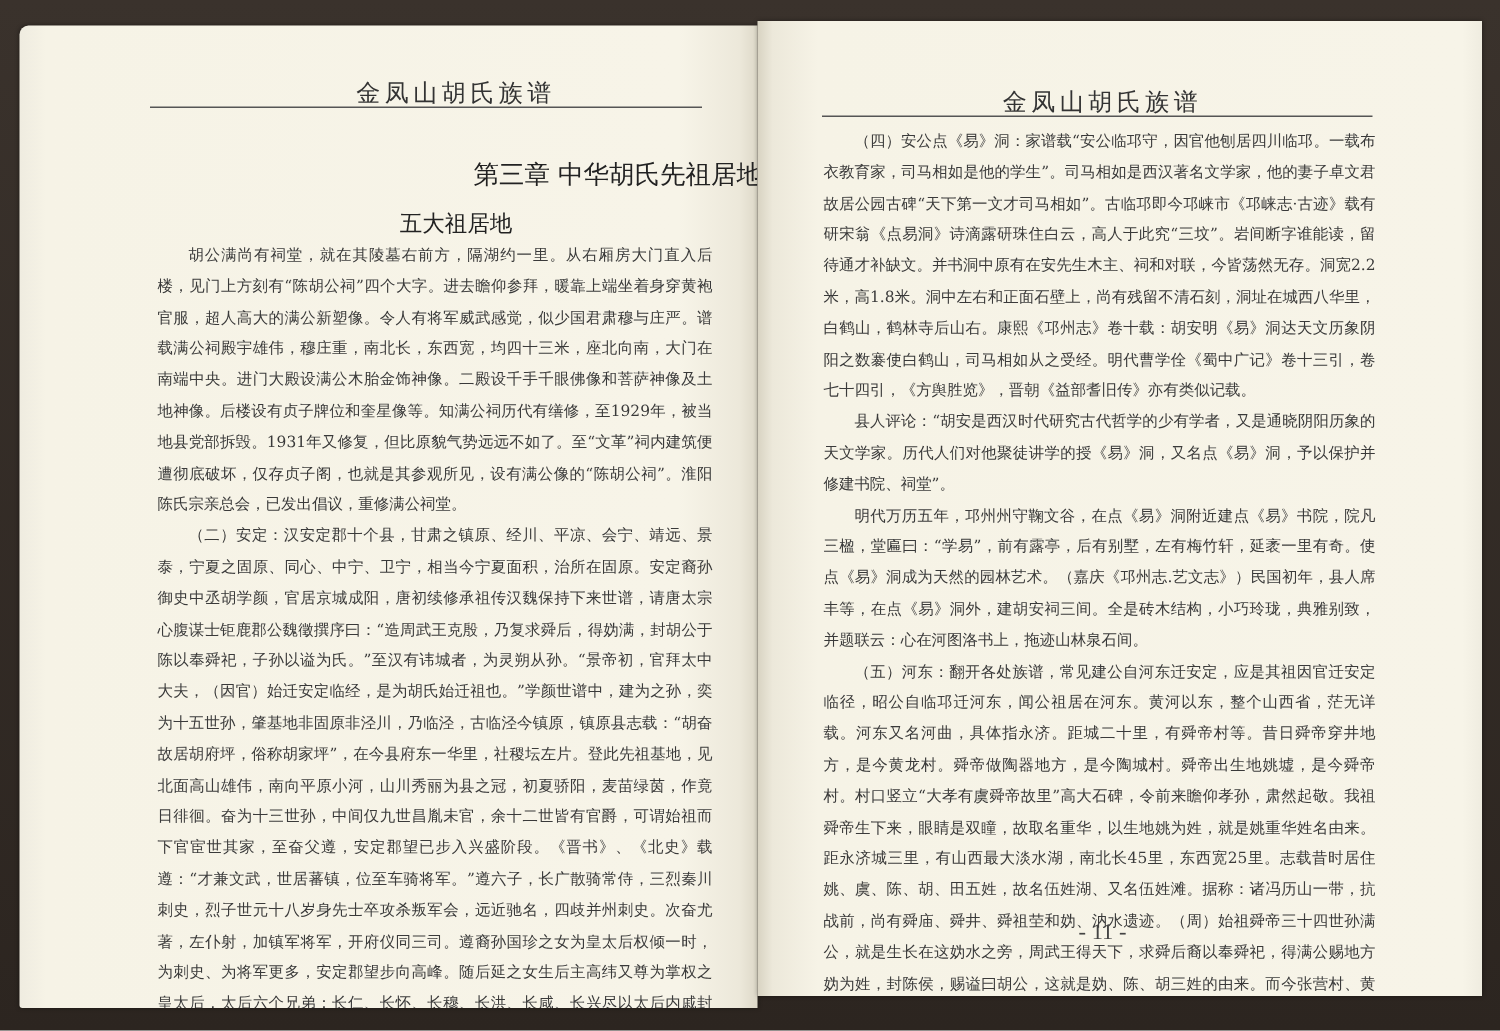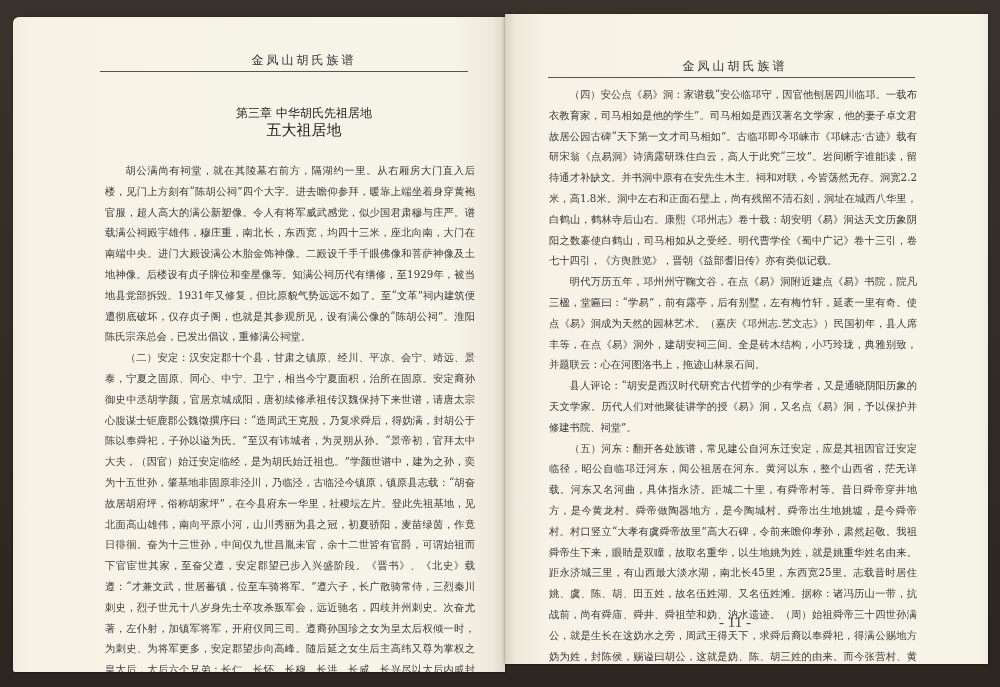--- a/index.html
+++ b/index.html
@@ -15,29 +15,29 @@
   .page.left {
     left:13px; top:17px; width:492px; height:655px;
     border-radius:6px 0 0 2px;
     background: linear-gradient(90deg,#efece0 0px,#f6f3e6 18px,#f7f4e8 440px,#ece8da 480px,#ddd8c8 492px);
   }
   .page.right {
     left:505px; top:14px; width:483px; height:650px;
     background: linear-gradient(90deg,#d8d3c2 0px,#ece8da 10px,#f6f3e6 40px,#f7f4e8 470px,#efece0 483px);
   }
   .running-head {
-    position:absolute; font-size:12px; color:#333; letter-spacing:3px; text-align:center;
+    position:absolute; font-size:16px; color:#333; letter-spacing:3px; text-align:center;
   }
   .rule { position:absolute; height:1px; background:#555; }
   .chapter-title {
-    position:absolute; left:87px; width:408px; top:88px; text-align:center;
-    font-family:"DejaVu Sans","Liberation Sans",sans-serif; font-size:12px; color:#222;
+    position:absolute; left:87px; width:408px; top:88px; text-align:right;
+    font-family:"DejaVu Sans","Liberation Sans",sans-serif; font-size:17px; color:#222;
   }
   .section-title {
-    position:absolute; left:87px; width:408px; top:104px; text-align:center;
+    position:absolute; left:87px; width:408px; top:123px; text-align:center;
     font-family:Liberation Serif, serif; font-size:15px; color:#222;
   }
   .body-text {
     position:absolute; font-size:10.3px; line-height:20.8px; color:#3a3a3a;
     text-align:justify;
   }
   .body-text p { margin:0; }
   .body-text p.indent { text-indent:2em; }
   .page-num {
     position:absolute; font-family:Liberation Serif, serif;
@@ -62,20 +62,20 @@
 
   <div class="page-num" style="left:104px;width:408px;top:623px;margin-top:44px;">- 10 -</div>
 </div>
 
 <div class="page right">
   <div class="running-head" style="left:40px;width:380px;top:44px;">金凤山胡氏族谱</div>
   <div class="rule" style="left:43px;width:367px;top:63px;"></div>
 
   <div class="body-text" style="left:44px;width:368px;top:70px;">
     <p class="indent">（四）安公点《易》洞：家谱载“安公临邛守，因官他刨居四川临邛。一载布衣教育家，司马相如是他的学生”。司马相如是西汉著名文学家，他的妻子卓文君故居公园古碑“天下第一文才司马相如”。古临邛即今邛崃市《邛崃志·古迹》载有研宋翁《点易洞》诗滴露研珠住白云，高人于此究“三坟”。岩间断字谁能读，留待通才补缺文。并书洞中原有在安先生木主、祠和对联，今皆荡然无存。洞宽2.2米，高1.8米。洞中左右和正面石壁上，尚有残留不清石刻，洞址在城西八华里，白鹤山，鹤林寺后山右。康熙《邛州志》卷十载：胡安明《易》洞达天文历象阴阳之数褰使白鹤山，司马相如从之受经。明代曹学佺《蜀中广记》卷十三引，卷七十四引，《方舆胜览》，晋朝《益部耆旧传》亦有类似记载。</p>
+    <p class="indent">县人评论：“胡安是西汉时代研究古代哲学的少有学者，又是通晓阴阳历象的天文学家。历代人们对他聚徒讲学的授《易》洞，又名点《易》洞，予以保护并修建书院、祠堂”。</p>
     <p class="indent">明代万历五年，邛州州守鞠文谷，在点《易》洞附近建点《易》书院，院凡三楹，堂匾曰：“学易”，前有露亭，后有别墅，左有梅竹轩，延袤一里有奇。使点《易》洞成为天然的园林艺术。（嘉庆《邛州志.艺文志》）民国初年，县人席丰等，在点《易》洞外，建胡安祠三间。全是砖木结构，小巧玲珑，典雅别致，并题联云：心在河图洛书上，拖迹山林泉石间。</p>
-    <p class="indent">县人评论：“胡安是西汉时代研究古代哲学的少有学者，又是通晓阴阳历象的天文学家。历代人们对他聚徒讲学的授《易》洞，又名点《易》洞，予以保护并修建书院、祠堂”。</p>
     <p class="indent">（五）河东：翻开各处族谱，常见建公自河东迁安定，应是其祖因官迁安定临径，昭公自临邛迁河东，闻公祖居在河东。黄河以东，整个山西省，茫无详载。河东又名河曲，具体指永济。距城二十里，有舜帝村等。昔日舜帝穿井地方，是今黄龙村。舜帝做陶器地方，是今陶城村。舜帝出生地姚墟，是今舜帝村。村口竖立“大孝有虞舜帝故里”高大石碑，令前来瞻仰孝孙，肃然起敬。我祖舜帝生下来，眼睛是双瞳，故取名重华，以生地姚为姓，就是姚重华姓名由来。距永济城三里，有山西最大淡水湖，南北长45里，东西宽25里。志载昔时居住姚、虞、陈、胡、田五姓，故名伍姓湖、又名伍姓滩。据称：诸冯历山一带，抗战前，尚有舜庙、舜井、舜祖茔和妫、汭水遗迹。（周）始祖舜帝三十四世孙满公，就是生长在这妫水之旁，周武王得天下，求舜后裔以奉舜祀，得满公赐地方妫为姓，封陈侯，赐谥曰胡公，这就是妫、陈、胡三姓的由来。而今张营村、黄营村、冯营村都有胡姓宗亲。寻根溯源，追到源头始祖发祥地，能不惊喜交集，竟日徘徊。缅怀远祖先人。</p>
 
   </div>
 
   <div class="page-num" style="left:40px;width:380px;top:600px;">- 11 -</div>
 </div>
 
 </body></html>

